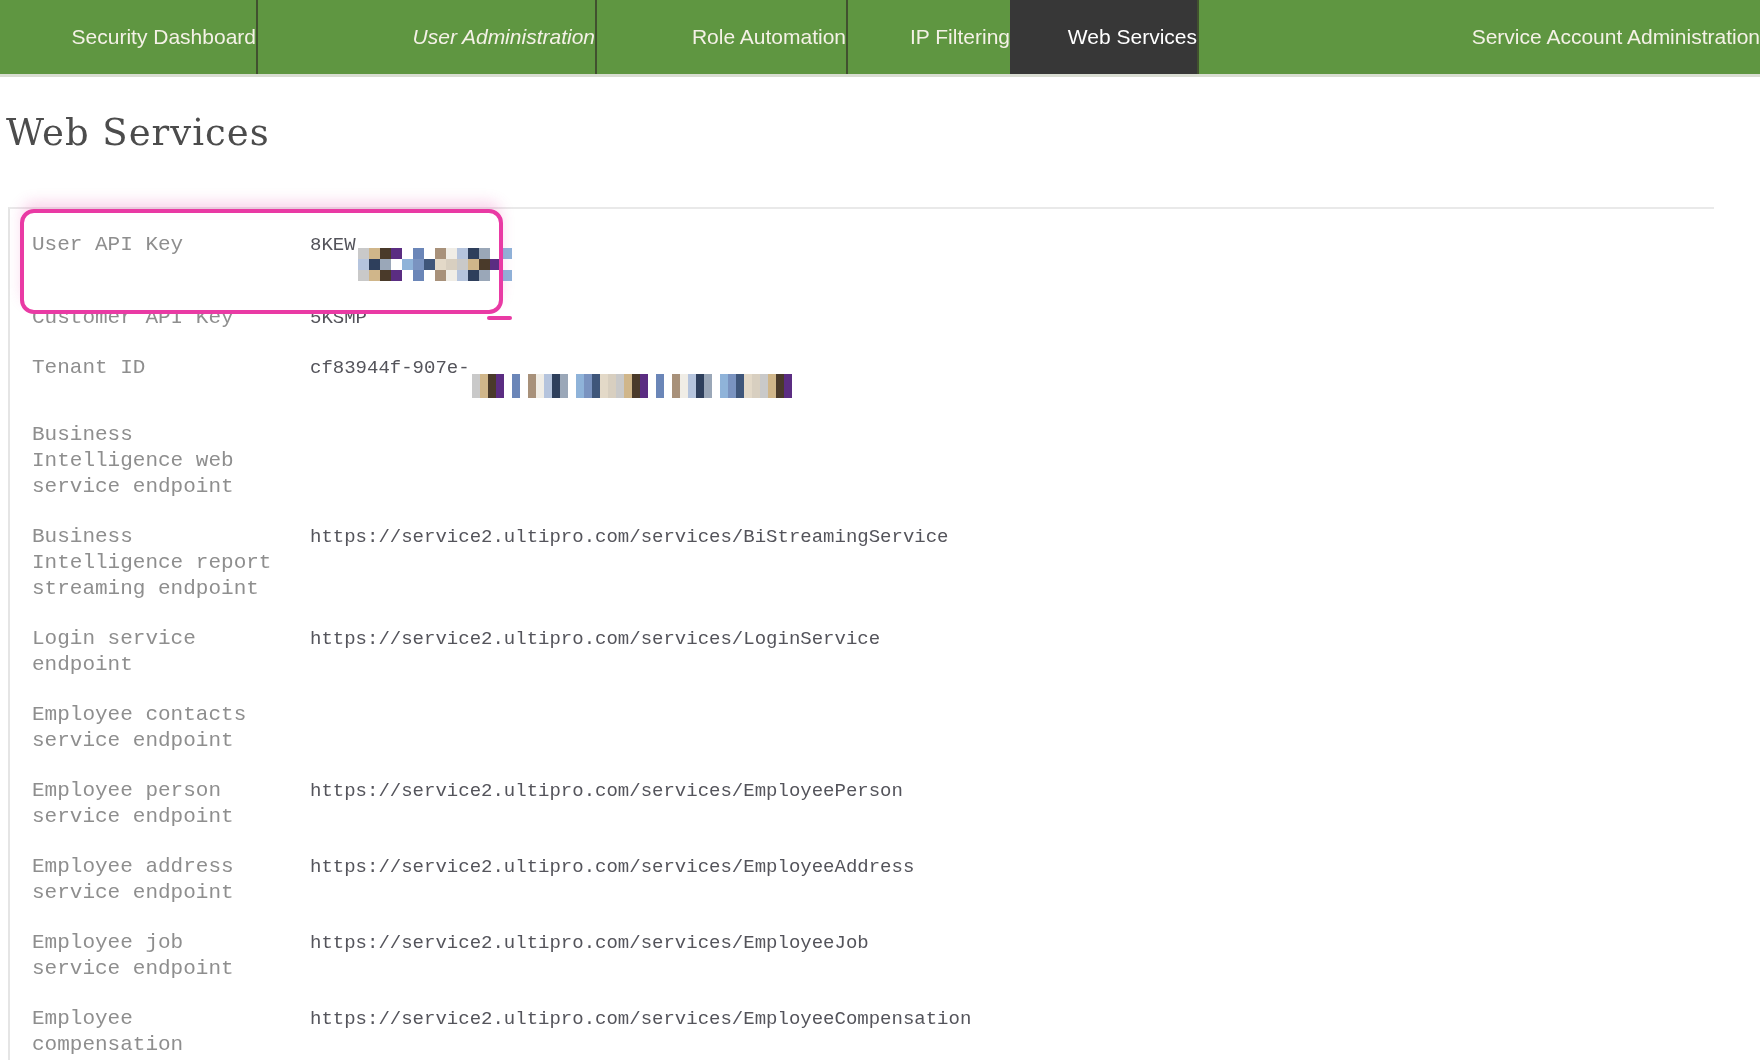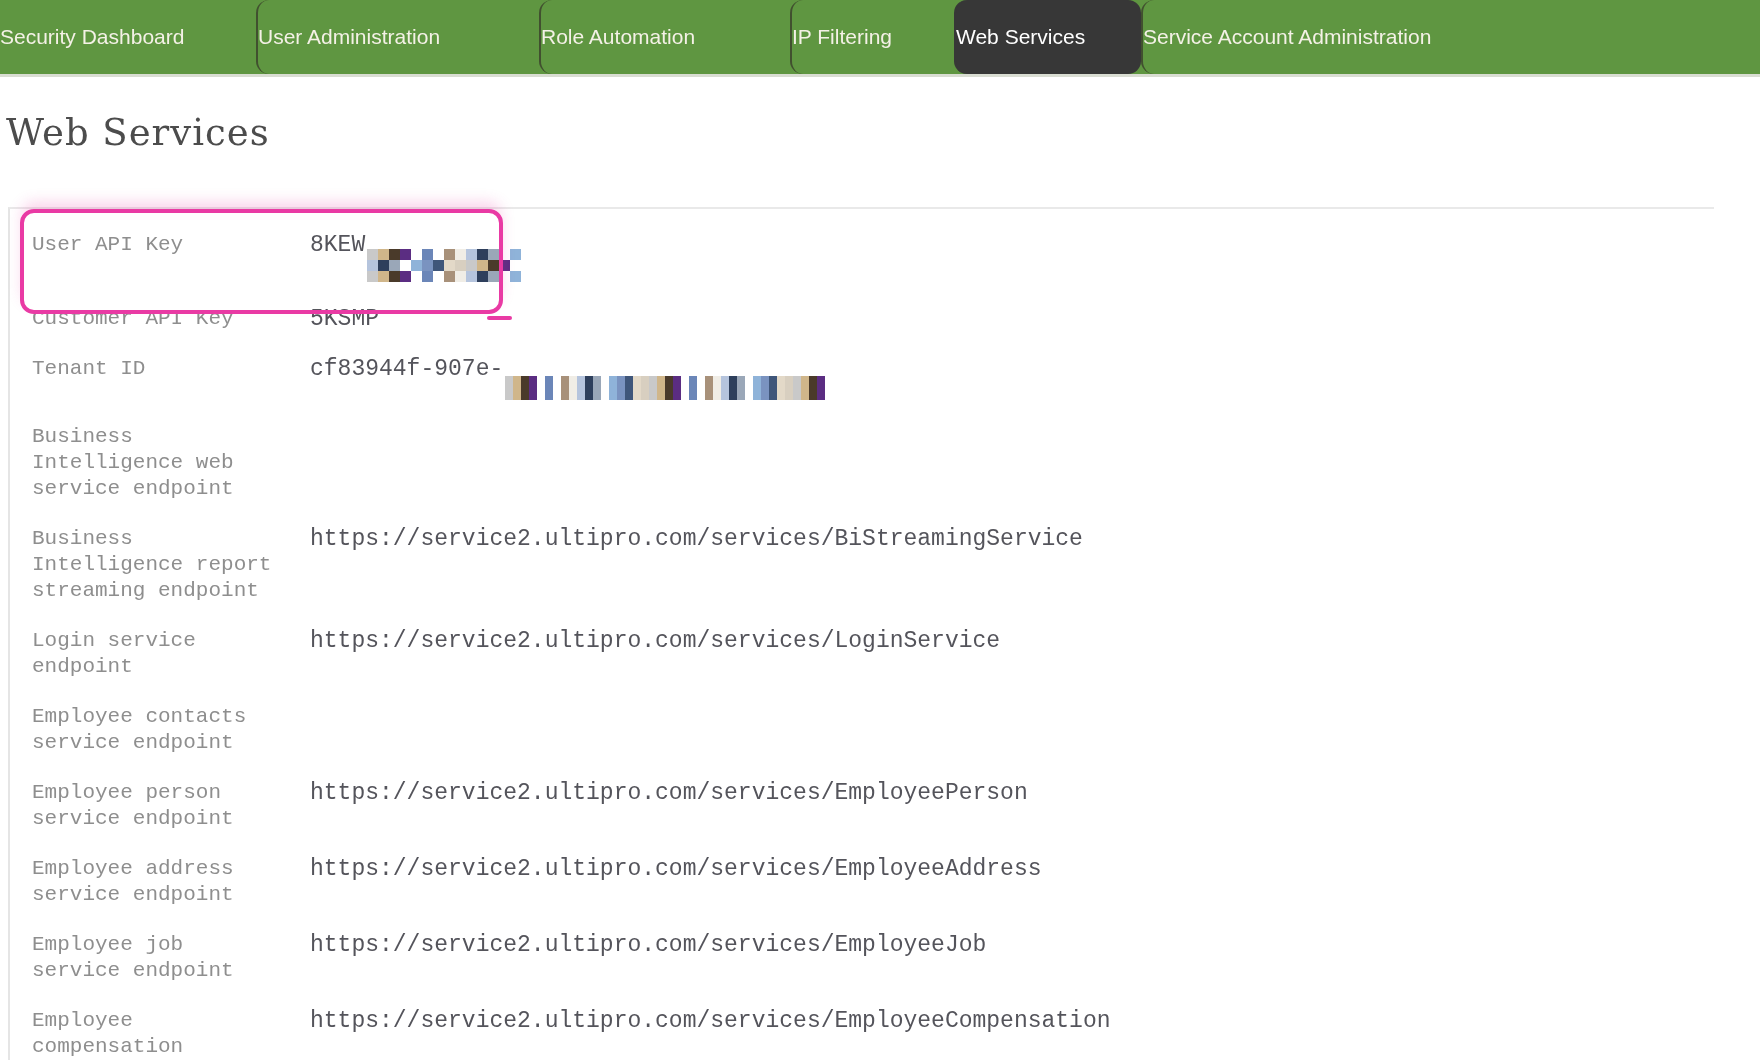--- a/index.html
+++ b/index.html
@@ -6,23 +6,23 @@
   body{
     width:1760px;height:1060px;overflow:hidden;background:#ffffff;
     font-family:"Liberation Sans",sans-serif;position:relative;
   }
   
   .tabbar{
     display:flex;height:74px;background:#5f9641;
     border-bottom:3px solid #d9ddd2;overflow:hidden;
   }
   .tab{
-    display:flex;align-items:center;justify-content:flex-start;
+    display:flex;align-items:center;justify-content:flex-end;
     color:#f4f1e6;font-size:21px;white-space:nowrap;
-    box-sizing:border-box;flex:0 0 auto;cursor:pointer;border-radius:13px;
+    box-sizing:border-box;flex:0 0 auto;cursor:pointer;
   }
   .tab + .tab{border-left:2px solid #41502f;}
   .tab.active{background:#373737;color:#ffffff;border-left-color:#373737;}
   .tab:last-child{flex:1 1 auto;min-width:400px;}
   
   .page-title{
     font-family:"DejaVu Serif",serif;font-weight:400;
     font-size:37px;color:#4c4c4c;letter-spacing:1px;
     margin:34px 0 0 6px;line-height:44px;
   }
@@ -31,21 +31,21 @@
     position:absolute;left:8px;top:207px;width:1706px;height:860px;
     border-top:2px solid #e9e9e9;border-left:2px solid #e5e5e5;
     padding:23px 0 0 22px;box-sizing:border-box;
   }
   .frow{display:flex;align-items:flex-start;margin-bottom:24px;font-family:Liberation Mono, monospace;}
   .flabel{
     width:250px;margin-right:28px;flex:0 0 auto;
     color:#8e8e8e;font-size:21px;line-height:26px;white-space:pre-line;
   }
   .fvalue{
-    color:#54545b;font-size:23px;line-height:26px;white-space:nowrap;
+    color:#54545b;font-size:19px;line-height:26px;white-space:nowrap;
   }
   
   .redact{
     display:inline-grid;vertical-align:-9px;margin-left:2px;
     line-height:0;
   }
   .redact i{display:block;}
   
   .ann-rect{
     position:absolute;left:20px;top:209px;width:483px;height:105px;
@@ -64,21 +64,21 @@
   }
 </style>
 </head>
 <body>
 
 <nav class="tabbar">
   <div class="tab" style="width: 256px;">
       <span>Security Dashboard</span>
     </div>
 
-  <div class="tab" style="width: 283px;">
+  <div class="tab" style="width: 339px; font-style: italic;">
       <span>User Administration</span>
     </div>
 
 
   <div class="tab" style="width: 251px;">
       <span>Role Automation</span>
     </div>
 
   <div class="tab" style="width: 164px;">
       <span>IP Filtering</span>

